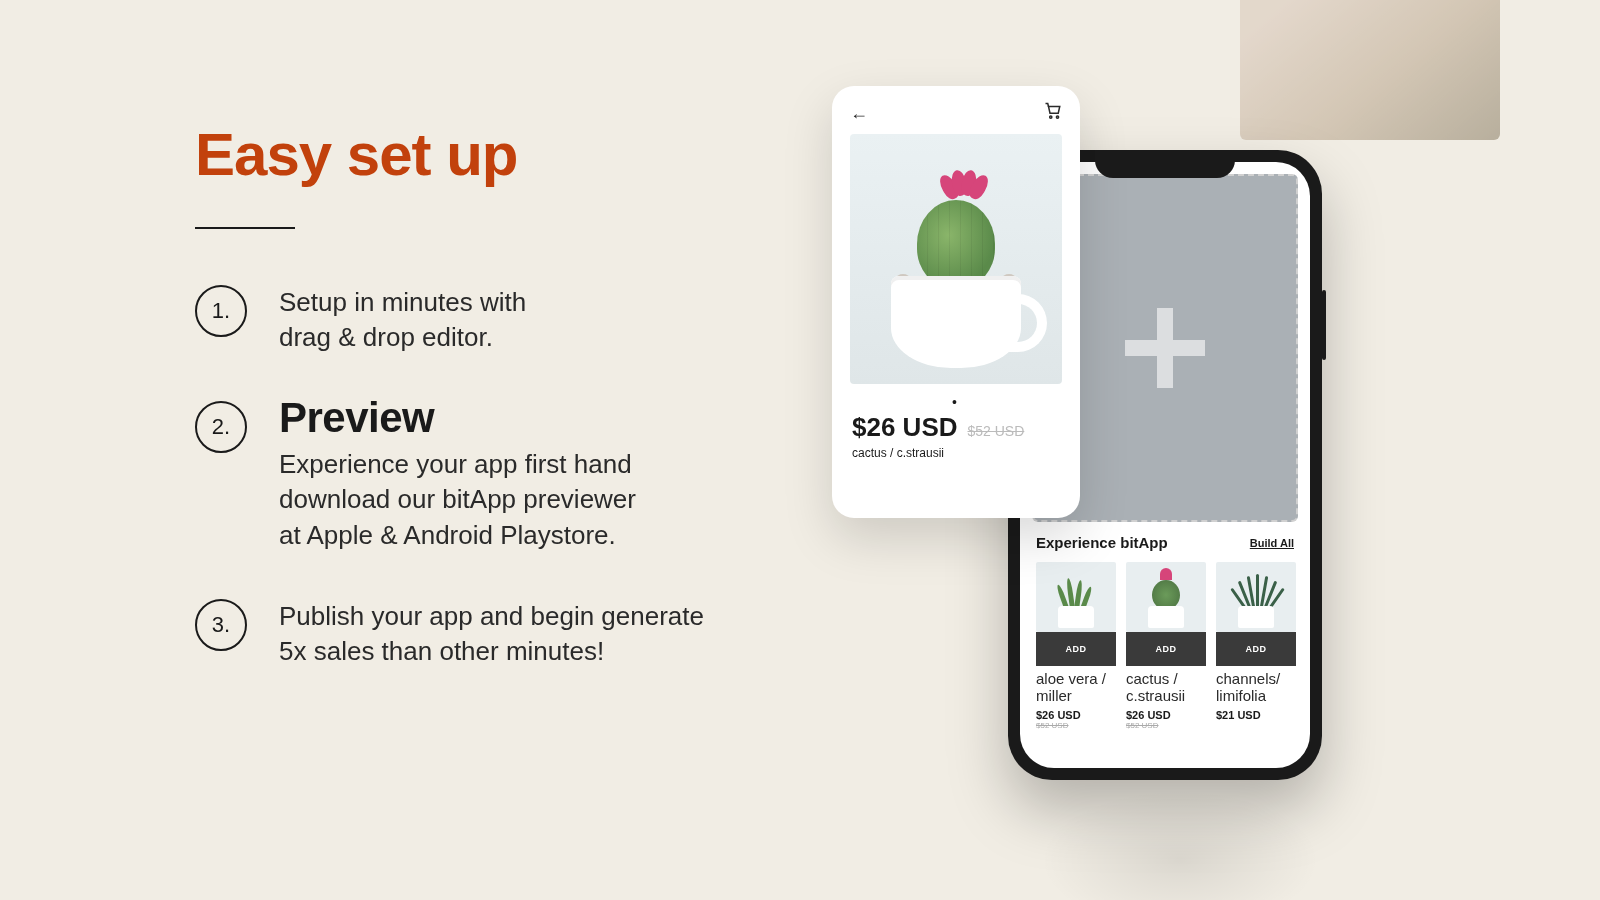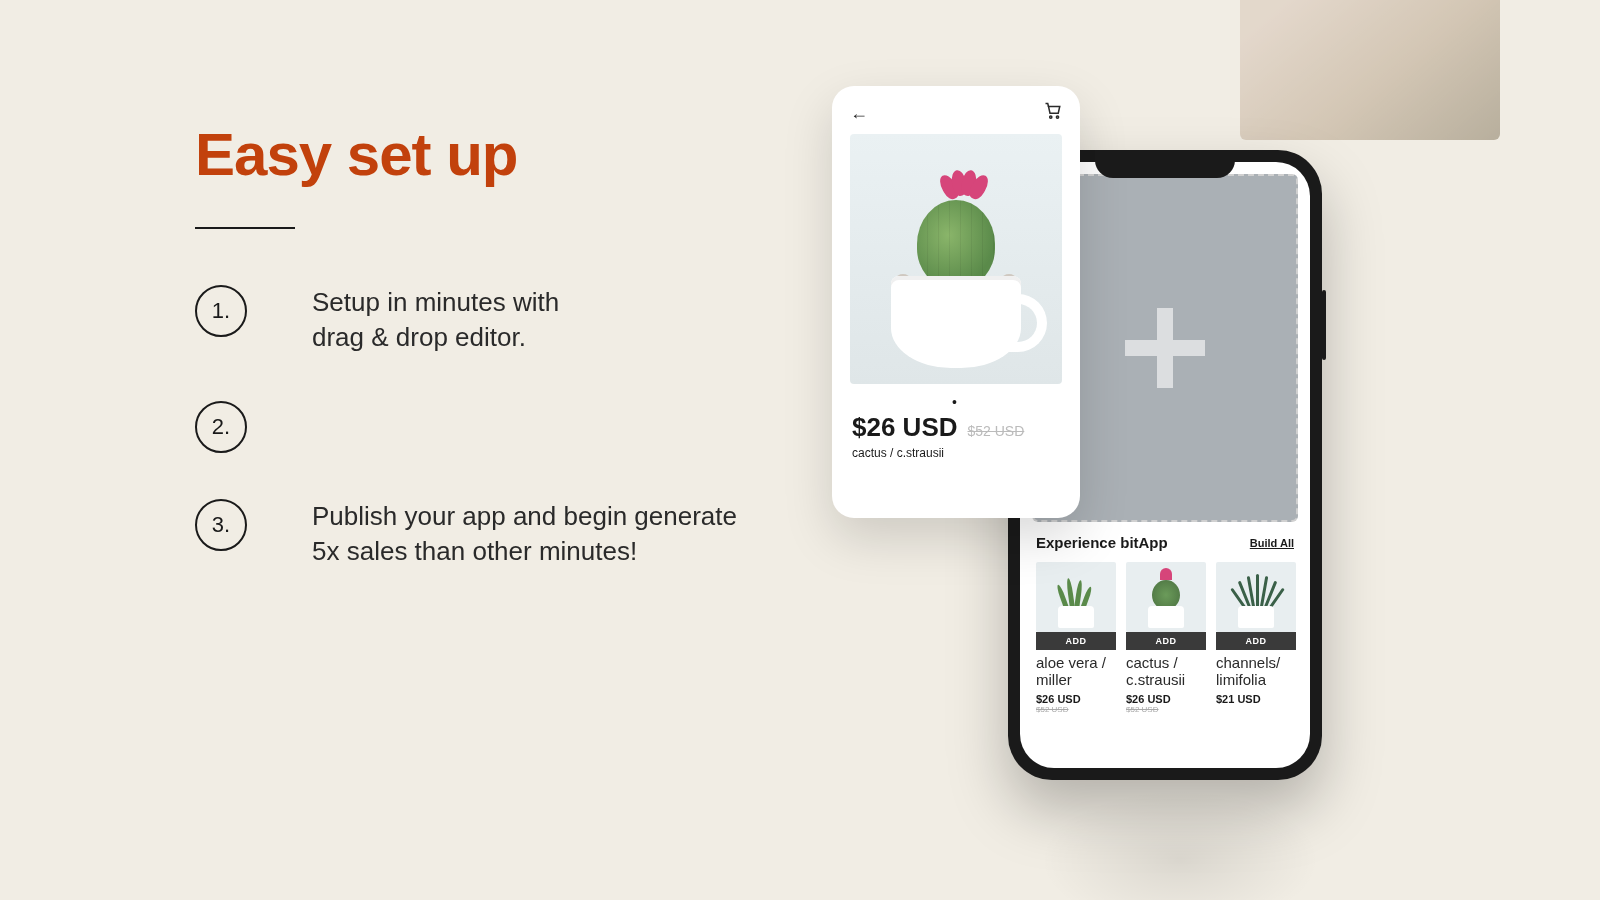--- a/index.html
+++ b/index.html
@@ -58,21 +58,20 @@
       color: #1a1a1a;
       line-height: 1.1;
       letter-spacing: -0.5px;
     }
     .step-desc {
       font-size: 26px;
       line-height: 1.35;
       color: #2a2a2a;
       margin-top: 6px;
       font-weight: 400;
-      margin-left: 33px;
     }
 
     
     .right-area {
       position: absolute;
       left: 820px;
       top: 0;
       width: 720px;
       height: 900px;
     }
@@ -232,21 +231,21 @@
     .haworthia span:nth-child(6){ left:12px; height:34px; transform:rotate(22deg); }
     .haworthia span:nth-child(7){ left:18px; height:28px; transform:rotate(35deg); }
 
     .add-btn {
       width: 100%;
       background: #3a3a3a;
       color: #fff;
       font-size: 9px;
       font-weight: 600;
       text-align: center;
-      padding: 4px 0;
+      padding: 12px 0;
       letter-spacing: 0.5px;
     }
     .mini-name { font-size: 15px; color: #2a2a2a; margin-top: 4px; line-height: 1.15; }
     .mini-price { font-size: 11px; font-weight: 700; color: #1a1a1a; margin-top: 4px; }
     .mini-oldprice { font-size: 8px; color: #aaa; text-decoration: line-through; }
 
     
     .white-card {
       position: absolute;
       left: 12px;
@@ -343,20 +342,26 @@
   <div class="step">
     <div class="step-num">1.</div>
     <div class="step-body">
       <div class="step-desc" style="white-space:pre-line">Setup in minutes with
 drag &amp; drop editor.</div>
     </div>
   </div>
 
   <div class="step">
     <div class="step-num">2.</div>
+    <div class="step-body">
+      <div class="step-title">Preview</div>
+      <div class="step-desc" style="white-space:pre-line">Experience your app first hand
+download our bitApp previewer
+at Apple &amp; Android Playstore.</div>
+    </div>
   </div>
 
   <div class="step">
     <div class="step-num">3.</div>
     <div class="step-body">
       <div class="step-desc" style="white-space:pre-line">Publish your app and begin generate
 5x sales than other minutes!</div>
     </div>
   </div>
 </div>

